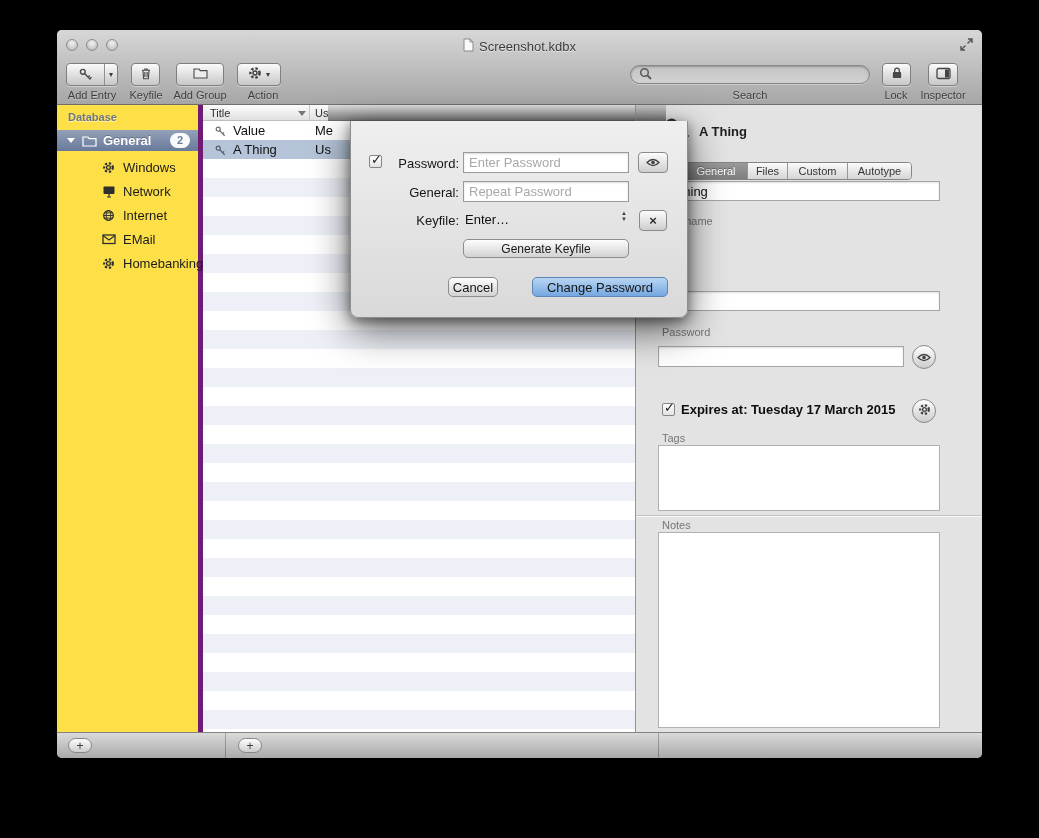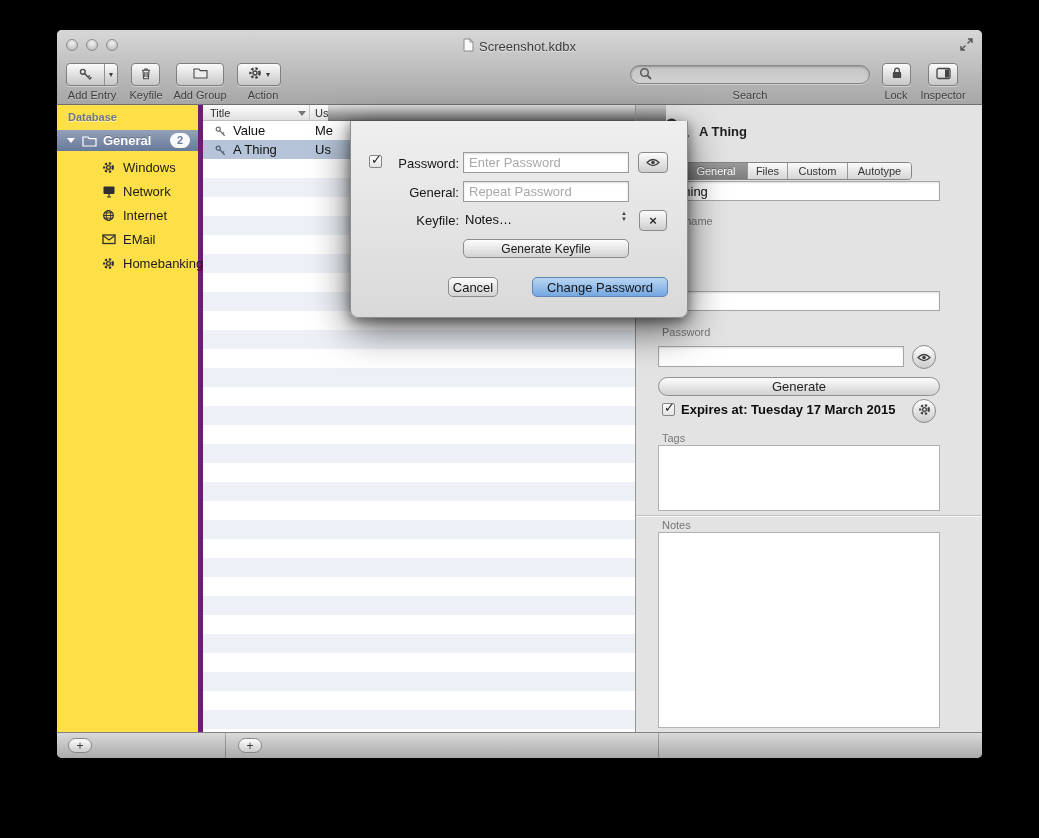--- a/index.html
+++ b/index.html
@@ -410,21 +410,20 @@
       <input class="ifield" style="top: 241px; height: 21px; width: 246px;" value="">
       <div class="round-btn" style="top:240px;">
         <span>
           <svg width="14" height="9" viewBox="0 0 14 9">
               <path d="M1 4.5 Q7 -1.5 13 4.5 Q7 10.5 1 4.5 Z" fill="none" stroke="#3f3f3f" stroke-width="1.2"></path>
               <circle cx="7" cy="4.5" r="1.8" fill="#3f3f3f"></circle>
             </svg>
         </span>
       </div>
 
-      <button class="cap-btn" style="top:272px;">Generate</button>
 
       <div class="expires">
         <span class="checkbox">
             <span class="mark">✓</span>
           </span>
         <span>Expires at: Tuesday 17 March 2015</span>
       </div>
       <div class="round-btn" style="top:294px;">
         <span>
           <svg width="13" height="13" viewBox="0 0 14 14">
@@ -465,21 +464,21 @@
           <path d="M1 4.5 Q7 -1.5 13 4.5 Q7 10.5 1 4.5 Z" fill="none" stroke="#3f3f3f" stroke-width="1.2"></path>
           <circle cx="7" cy="4.5" r="1.8" fill="#3f3f3f"></circle>
         </svg>
     </span>
   </div>
 
   <div class="sh-label" style="top:64px;">General:</div>
   <input class="sh-field" style="top: 60px;" placeholder="Repeat Password">
 
   <div class="sh-label" style="top:92px;">Keyfile:</div>
-  <div class="sh-popup">Notes…</div>
+  <div class="sh-popup">Enter…</div>
   <div class="sh-stepper">
       <span>▲</span>
       <span>▼</span>
     </div>
   <button class="sh-sqbtn" style="left:288px;top:89px;width:28px;font-size:13px;font-weight:bold;color:#2c2c2c;">×</button>
 
   <button class="sh-genkey">Generate Keyfile</button>
 
   <button class="sh-btn" style="left:97px;width:50px;">Cancel</button>
   <button class="sh-btn default" style="left:181px;width:136px;">Change Password</button>

